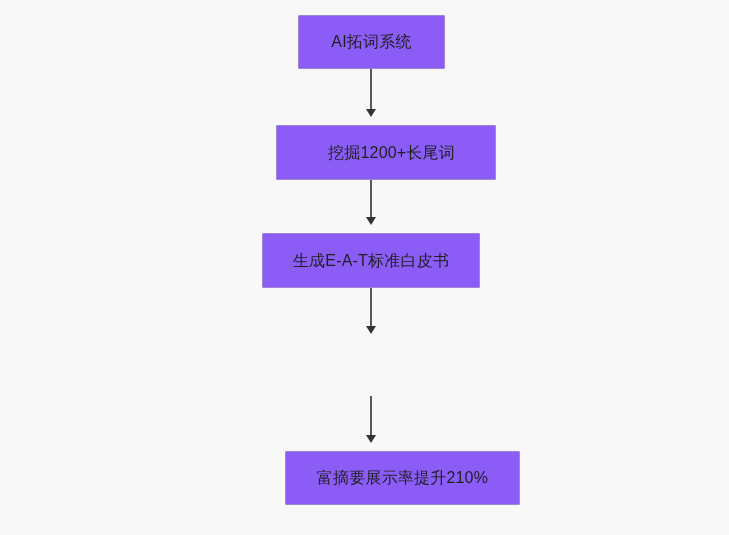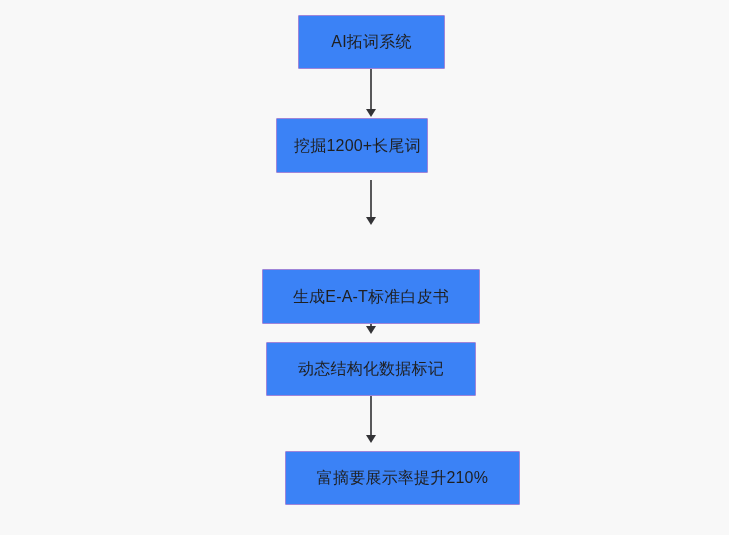--- a/index.html
+++ b/index.html
@@ -14,21 +14,21 @@
     overflow: hidden;
   }
   #flowchart {
     position: relative;
     width: 729px;
     height: 535px;
   }
   .node {
     position: absolute;
     box-sizing: border-box;
-    background: #3b82f6;
+    background: #8b5cf6;
     border: 1.6px solid #9f85d8;
     color: #1f1f20;
     font-size: 16px;
     line-height: 1;
     letter-spacing: 0.2px;
     display: flex;
     align-items: center;
     justify-content: center;
     text-align: center;
     white-space: nowrap;
@@ -59,18 +59,17 @@
   <div class="edge" style="left: 370px; top: 180px; height: 38px;"></div>
   <div class="arrowhead" style="left: 365.5px; top: 216.5px;"></div>
 
   <div class="edge" style="left: 370px; top: 288px; height: 39px;"></div>
   <div class="arrowhead" style="left: 365.5px; top: 325.5px;"></div>
 
   <div class="edge" style="left: 370px; top: 396px; height: 40px;"></div>
   <div class="arrowhead" style="left: 365.5px; top: 434.5px;"></div>
 
   <div class="node" style="left: 298px; top: 15px; width: 147px; height: 54px;">AI拓词系统</div>
-  <div class="node" style="left: 276px; top: 118px; width: 152px; height: 55px; padding-left: 11px;">挖掘1200+长尾词</div>
-  <div class="node" style="left: 262px; top: 233px; width: 218px; height: 55px; margin-top: 36px;">生成E-A-T标准白皮书</div>
-  <div class="node" style="left: 266px; top: 342px; width: 210px; height: 54px;">动态结构化数据标记</div>
+  <div class="node" style="left: 276px; top: 125px; width: 220px; height: 55px; padding-left: 11px;">挖掘1200+长尾词</div>
+  <div class="node" style="left: 262px; top: 233px; width: 218px; height: 55px;">生成E-A-T标准白皮书</div>
   <div class="node" style="left: 253px; top: 451px; width: 235px; height: 54px; margin-left: 32px;">富摘要展示率提升210%</div>
 
 </div>
 
 </body></html>

